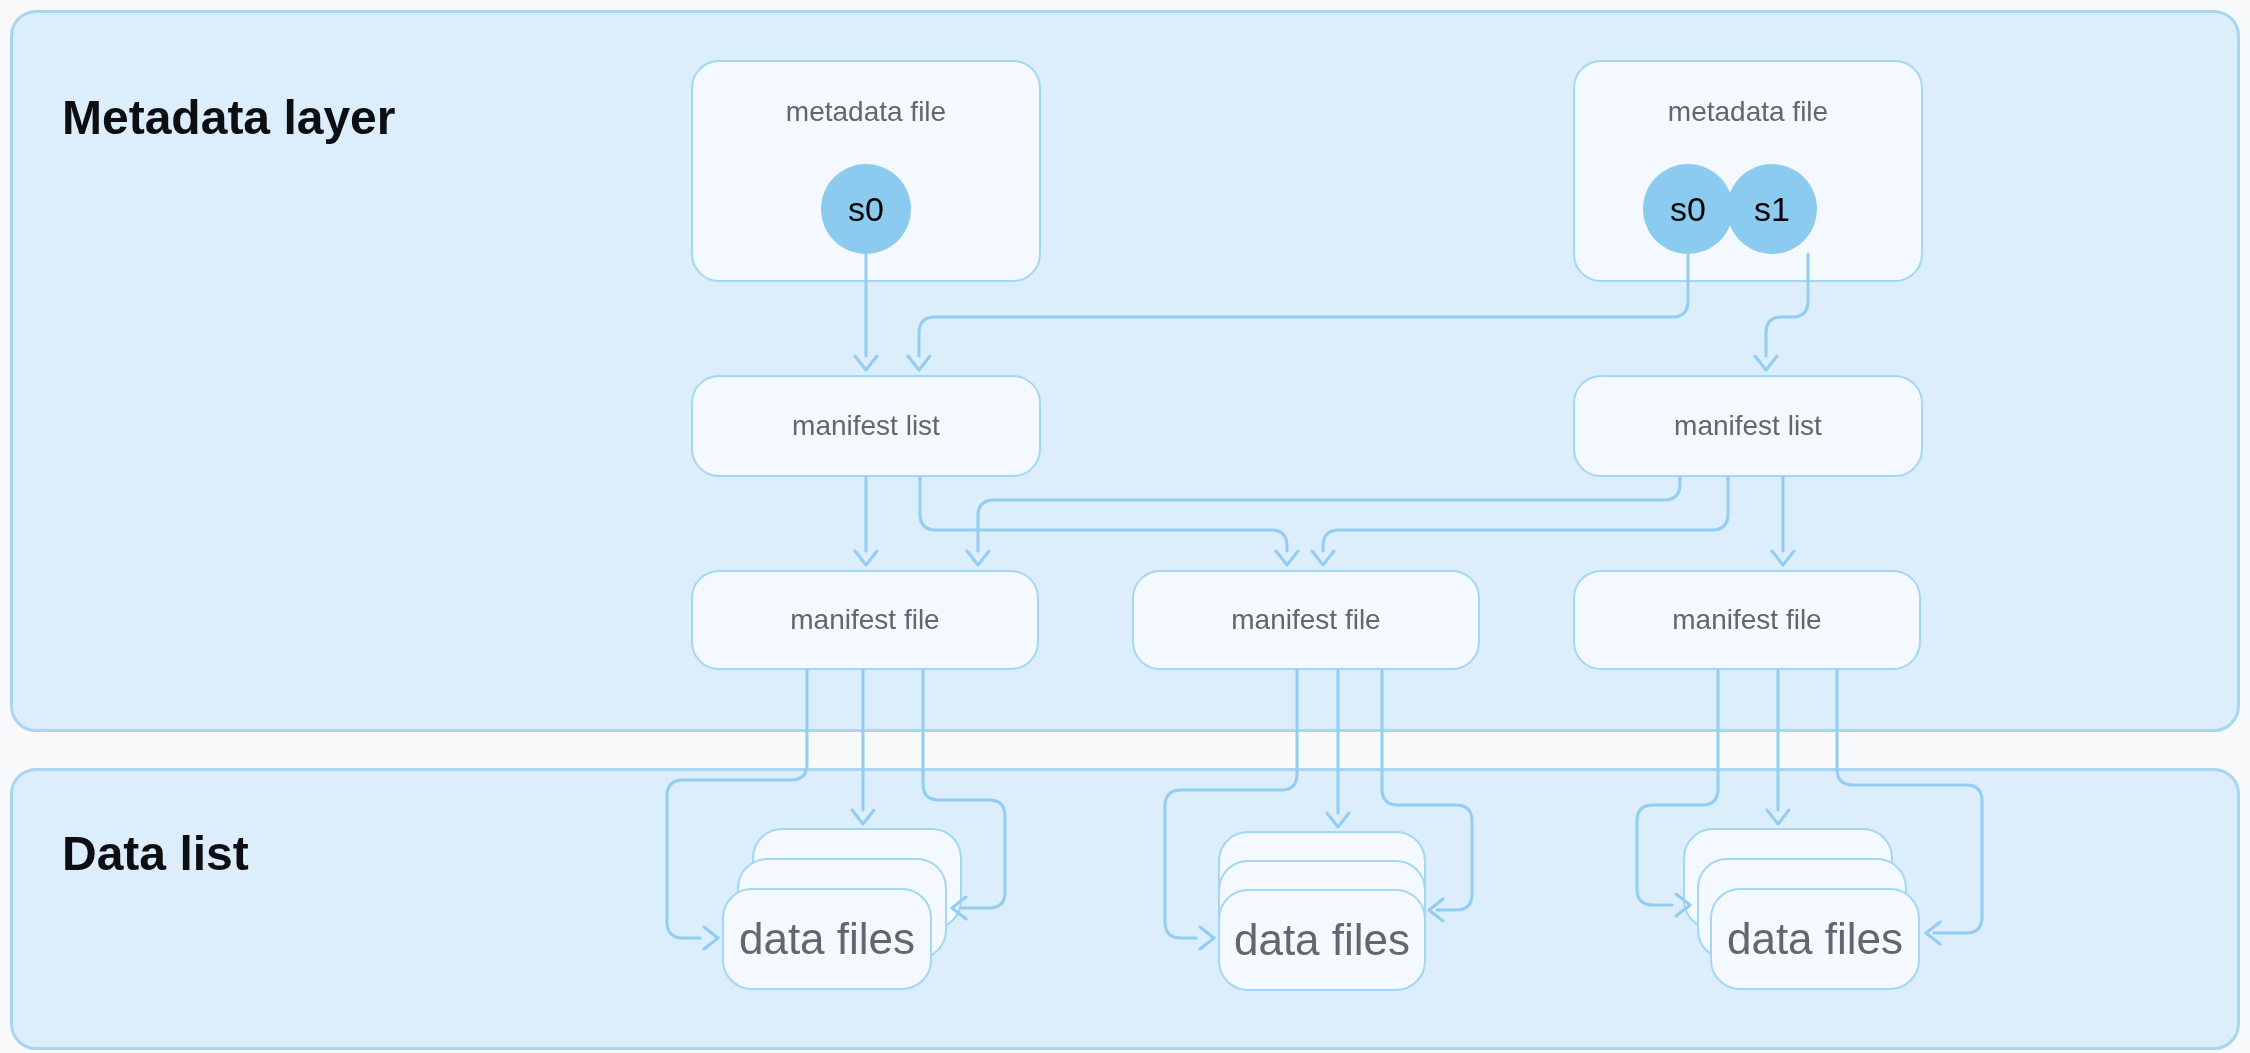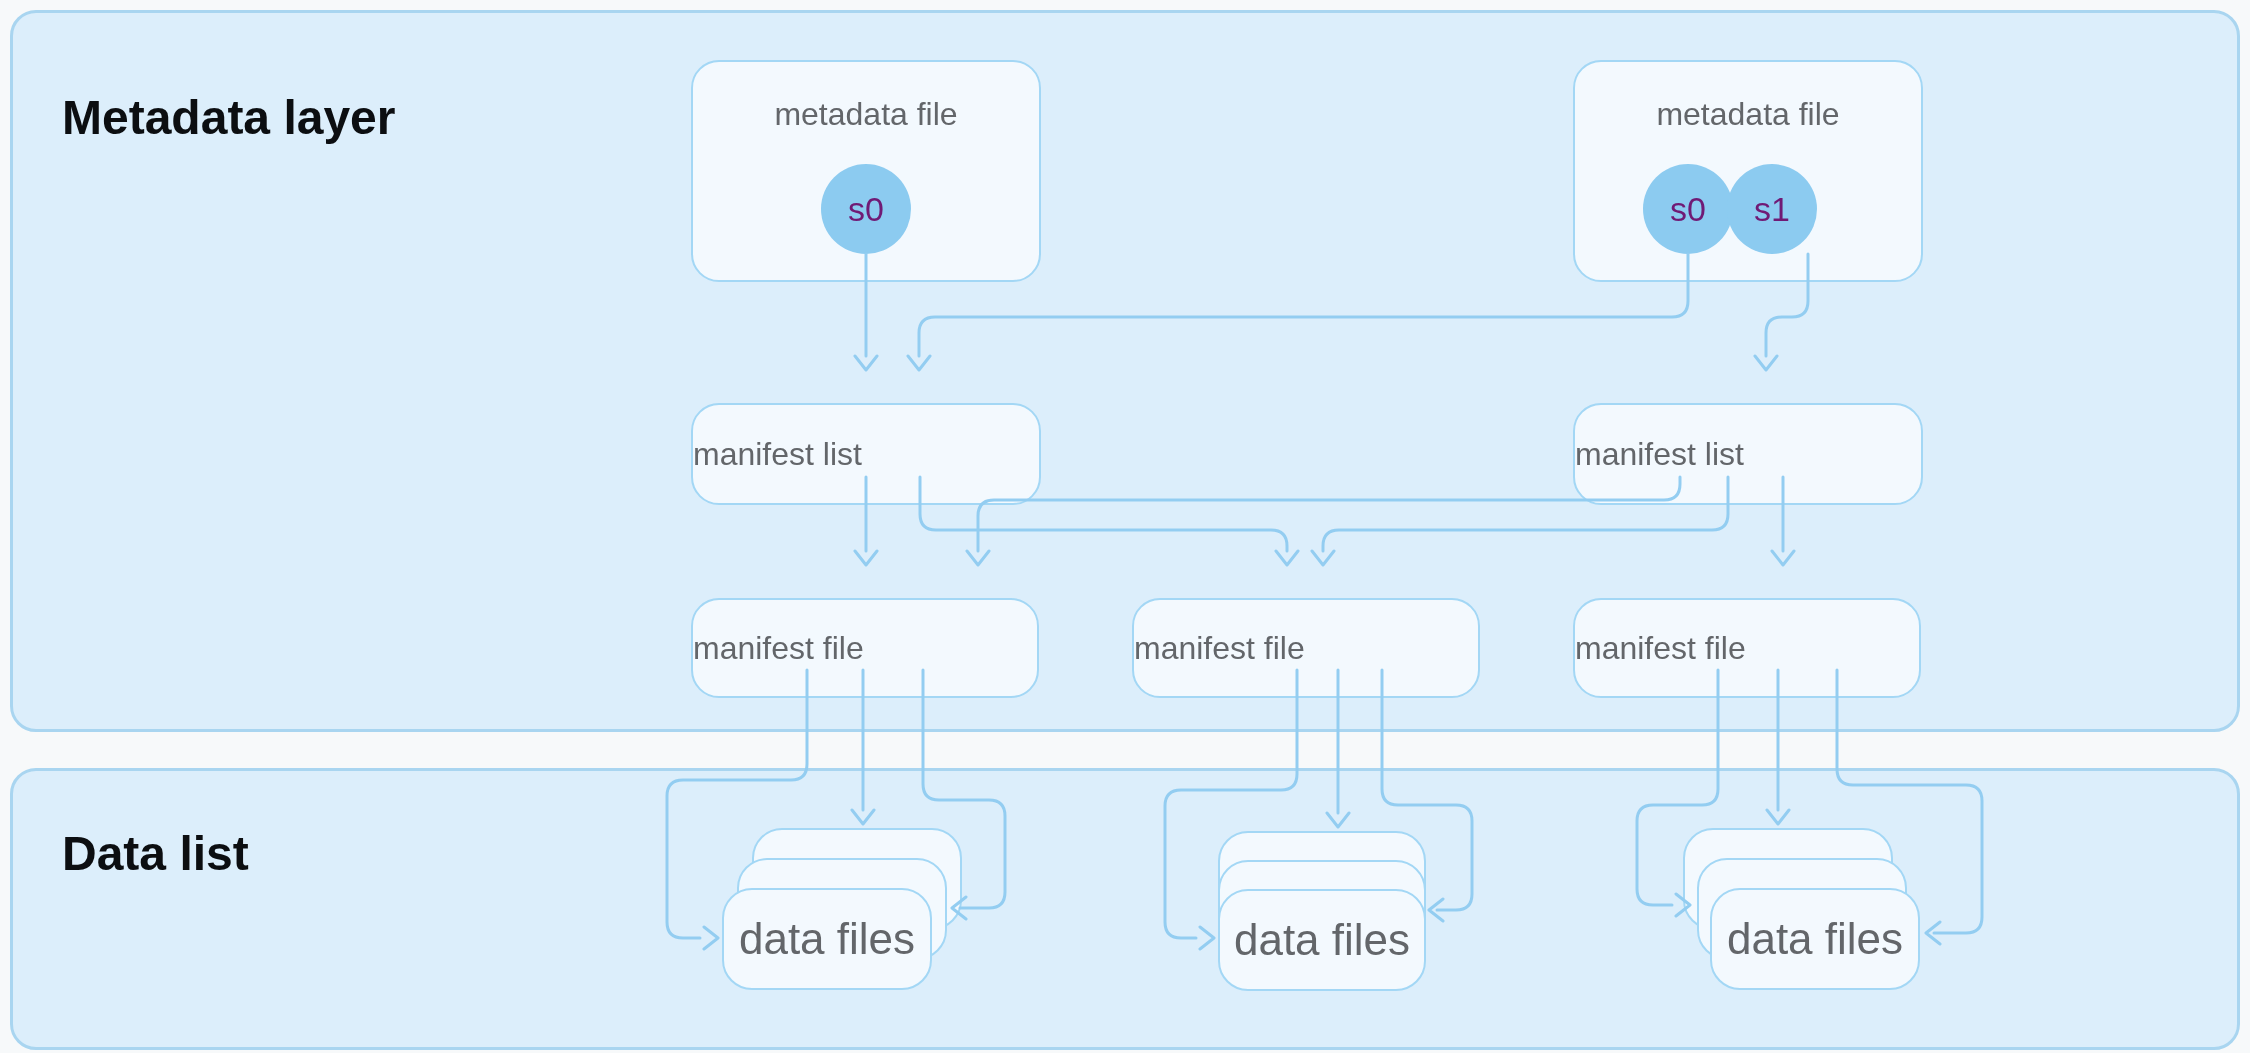--- a/index.html
+++ b/index.html
@@ -42,36 +42,36 @@
     z-index:4;
   }
   .layer-title.metadata{top:90px;}
   .layer-title.data{top:826px;}
   .node{
     position:absolute;
     background:var(--node-bg);
     border:2.5px solid var(--node-border);
     border-radius:28px;
     color:var(--label-gray);
-    font-size:32px;
+    font-size:28px;
     z-index:5;
   }
   .node.center{
-    display:flex;align-items:center;margin-top:28px;
+    display:flex;align-items:center;justify-content:center;
   }
   .node.meta{
     text-align:center;
     padding-top:34px;
   }
   .snapshot{
     position:absolute;
     width:90px;height:90px;
     border-radius:50%;
     background:var(--circle-bg);
-    color:#701a75;
+    color:#000000;
     font-size:34px;
     display:flex;align-items:center;justify-content:center;
     z-index:6;
   }
   .card{
     position:absolute;
     background:var(--node-bg);
     border:2.5px solid var(--node-border);
     border-radius:30px;
     z-index:5;

